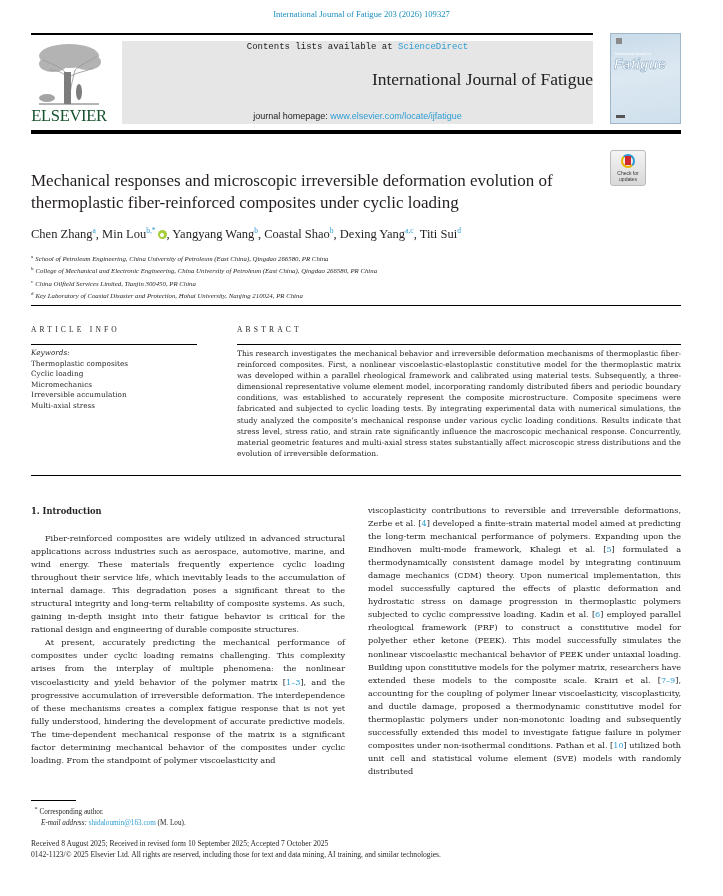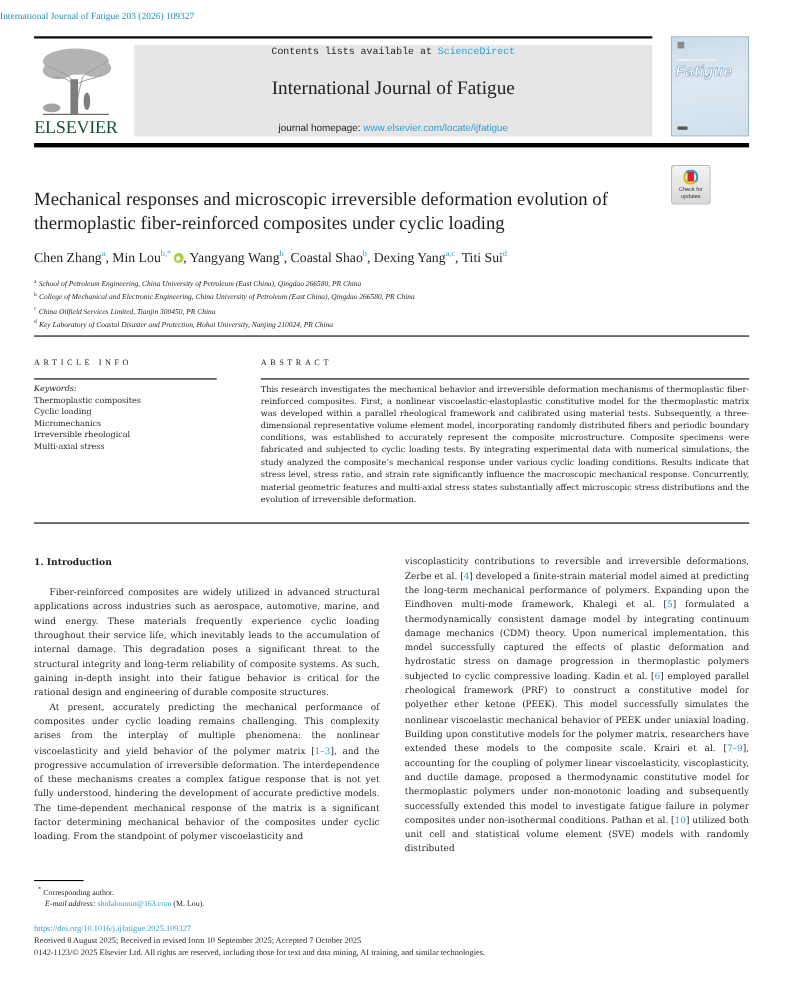--- a/index.html
+++ b/index.html
@@ -1,30 +1,30 @@
 <!DOCTYPE html>
 <html><head>
 <meta charset="utf-8">
 <style>
   html, body { margin: 0; padding: 0; background: #ffffff; }
   body { width: 723px; height: 896px; position: relative; overflow: hidden;
          font-family: "DejaVu Serif", "Liberation Serif", serif; color: #231f20; }
   .abs { position: absolute; }
   a, .link { color: #2e9dd2; text-decoration: none; }
-  .running-head { top: 9px; left: 0; width: 723px; text-align: left; font-size: 8.6px; color: #1d8fbd;
+  .running-head { top: 9px; left: 0; width: 723px; text-align: center; font-size: 8.6px; color: #1d8fbd;
                   font-family: "Liberation Serif", serif; }
   .top-rule { top: 33px; left: 31px; width: 562px; height: 1.5px; background: #000; }
   .logo { top: 40px; left: 31px; width: 76px; height: 86px; }
   .elsevier-word { position: absolute; bottom: 0; left: 0; width: 76px; text-align: center;
                    font-family: "Liberation Serif", serif; font-size: 16.5px; color: #14532d; letter-spacing: -0.3px; }
   .tree { position: absolute; top: 2px; left: 4px; width: 68px; height: 64px; }
   .graybox { top: 41px; left: 122px; width: 471px; height: 83px; background: #e6e6e6; }
   .contents { top: 42px; left: 122px; width: 471px; text-align: center; font-size: 9px;
               font-family: Liberation Mono, monospace; color: #222; }
-  .journal-title { top: 69px; left: 122px; width: 471px; text-align: center; font-size: 17.5px;
+  .journal-title { top: 69px; left: 122px; width: 471px; text-align: right; font-size: 17.5px;
                    font-family: "Liberation Serif", serif; color: #222; }
   .homepage { top: 111px; left: 122px; width: 471px; text-align: center; font-size: 9px;
               font-family: "Liberation Sans", sans-serif; color: #222; }
   .cover { top: 33px; left: 610px; width: 71px; height: 91px; background: linear-gradient(170deg,#c9dbe9 0%,#dce8f2 45%,#cfe0ec 100%);
            border: 1px solid #9fb7c9; box-sizing: border-box; overflow: hidden; font-style: italic; }
   .cover .c-small { position:absolute; top:18px; left:4px; font-size:3.5px; color:#fff; font-family:"Liberation Sans",sans-serif;}
   .cover .c-big { position:absolute; top:22px; left:3px; font-size:14px; color:#ffffff; font-weight:bold;
                   font-family:"Liberation Sans",sans-serif; -webkit-text-stroke:0.5px #7a9db8; letter-spacing:0.3px;}
   .cover .c-emb { position:absolute; top:4px; left:5px; width:6px; height:6px; background:#8a8a8a; }
   .cover .c-foot { position:absolute; bottom:5px; left:5px; width:9px; height:3px; background:#555; }
@@ -137,21 +137,21 @@
 <div class="abs section-cap" style="top:325px; left:237px;">ABSTRACT</div>
 
 <div class="abs rule" style="top:344px; left:31px; width:166px;"></div>
 <div class="abs rule" style="top:344px; left:237px; width:444px;"></div>
 
 <div class="abs keywords">
   <div class="kw-label">Keywords:</div>
   <div>Thermoplastic composites</div>
   <div>Cyclic loading</div>
   <div>Micromechanics</div>
-  <div>Irreversible rheological</div>
+  <div>Irreversible accumulation</div>
   <div>Multi-axial stress</div>
 </div>
 
 <div class="abs abstract" lang="en">This research investigates the mechanical behavior and irreversible deformation mechanisms of thermoplastic fiber-reinforced composites. First, a nonlinear viscoelastic-elastoplastic constitutive model for the thermoplastic matrix was developed within a parallel rheological framework and calibrated using material tests. Subsequently, a three-dimensional representative volume element model, incorporating randomly distributed fibers and periodic boundary conditions, was established to accurately represent the composite microstructure. Composite specimens were fabricated and subjected to cyclic loading tests. By integrating experimental data with numerical simulations, the study analyzed the composite’s mechanical response under various cyclic loading conditions. Results indicate that stress level, stress ratio, and strain rate significantly influence the macroscopic mechanical response. Concurrently, material geometric features and multi-axial stress states substantially affect microscopic stress distributions and the evolution of irreversible deformation.</div>
 
 <div class="abs rule" style="top:475px; left:31px; width:650px;"></div>
 
 <div class="abs intro-heading">1.  Introduction</div>
 
 <div class="abs col col-left" lang="en" style="hyphens:auto;">
@@ -163,16 +163,15 @@
   <p><span>viscoplasticity contributions to reversible and irreversible deformations, Zerbe et al. [</span><a class="link">4</a><span>] developed a finite-strain material model aimed at predicting the long-term mechanical performance of polymers. Expanding upon the Eindhoven multi-mode framework, Khalegi et al. [</span><a class="link">5</a><span>] formulated a thermodynamically consistent damage model by integrating continuum damage mechanics (CDM) theory. Upon numerical implementation, this model successfully captured the effects of plastic deformation and hydrostatic stress on damage progression in thermoplastic polymers subjected to cyclic compressive loading. Kadin et al. [</span><a class="link">6</a><span>] employed parallel rheological framework (PRF) to construct a constitutive model for polyether ether ketone (PEEK). This model successfully simulates the nonlinear viscoelastic mechanical behavior of PEEK under uniaxial loading. Building upon constitutive models for the polymer matrix, researchers have extended these models to the composite scale. Krairi et al. [</span><a class="link">7–9</a><span>], accounting for the coupling of polymer linear viscoelasticity, viscoplasticity, and ductile damage, proposed a thermodynamic constitutive model for thermoplastic polymers under non-monotonic loading and subsequently successfully extended this model to investigate fatigue failure in polymer composites under non-isothermal conditions. Pathan et al. [</span><a class="link">10</a><span>] utilized both unit cell and statistical volume element (SVE) models with randomly distributed</span></p>
 </div>
 
 <div class="abs footnote-rule"></div>
 <div class="abs footnotes">
   <div>&nbsp;&nbsp;<sup>*</sup> <span>Corresponding author.</span></div>
   <div style="padding-left:10px;"><span class="fn-email-label">E-mail address:</span> <a class="link">shidaloumin@163.com</a><span> (M. Lou).</span></div>
 </div>
 
 <div class="abs doi-block">
-  <div><a class="link">https://doi.org/10.1016/j.ijfatigue.2025.109327</a></div>
   <div>Received 8 August 2025; Received in revised form 10 September 2025; Accepted 7 October 2025</div>
   <div>0142-1123/© 2025 Elsevier Ltd. All rights are reserved, including those for text and data mining, AI training, and similar technologies.</div>
 </div>
 
 </body></html>

